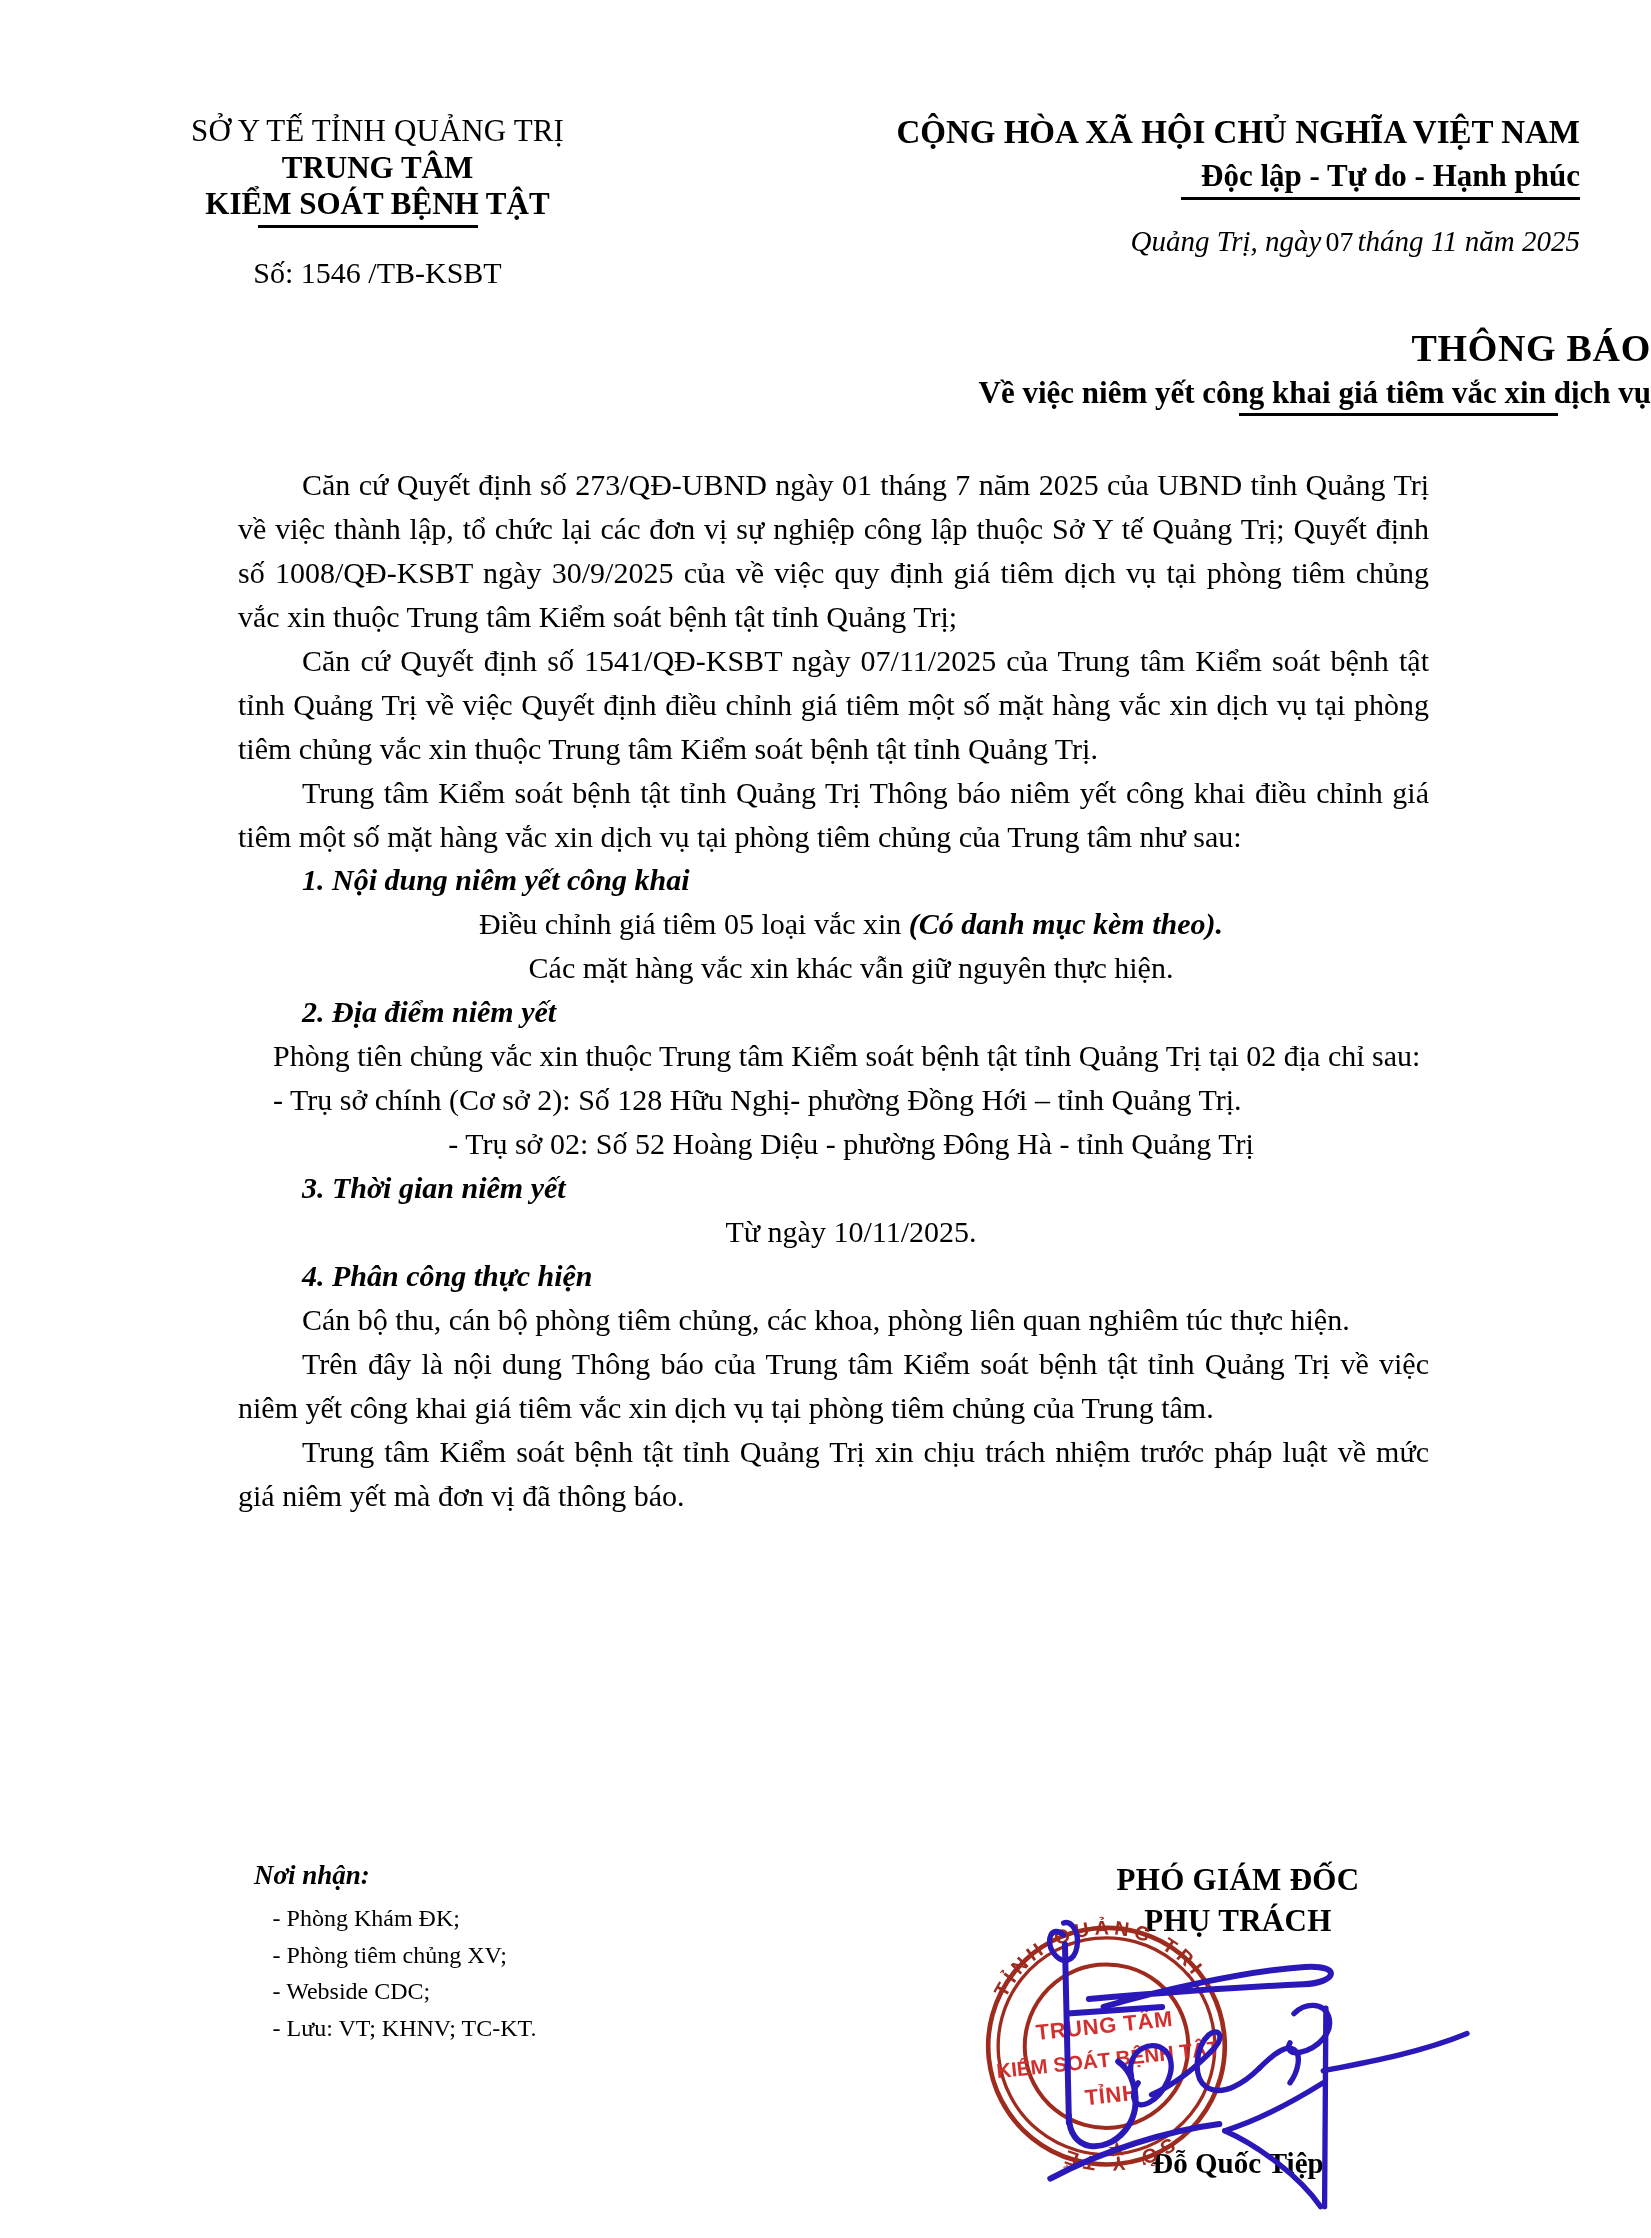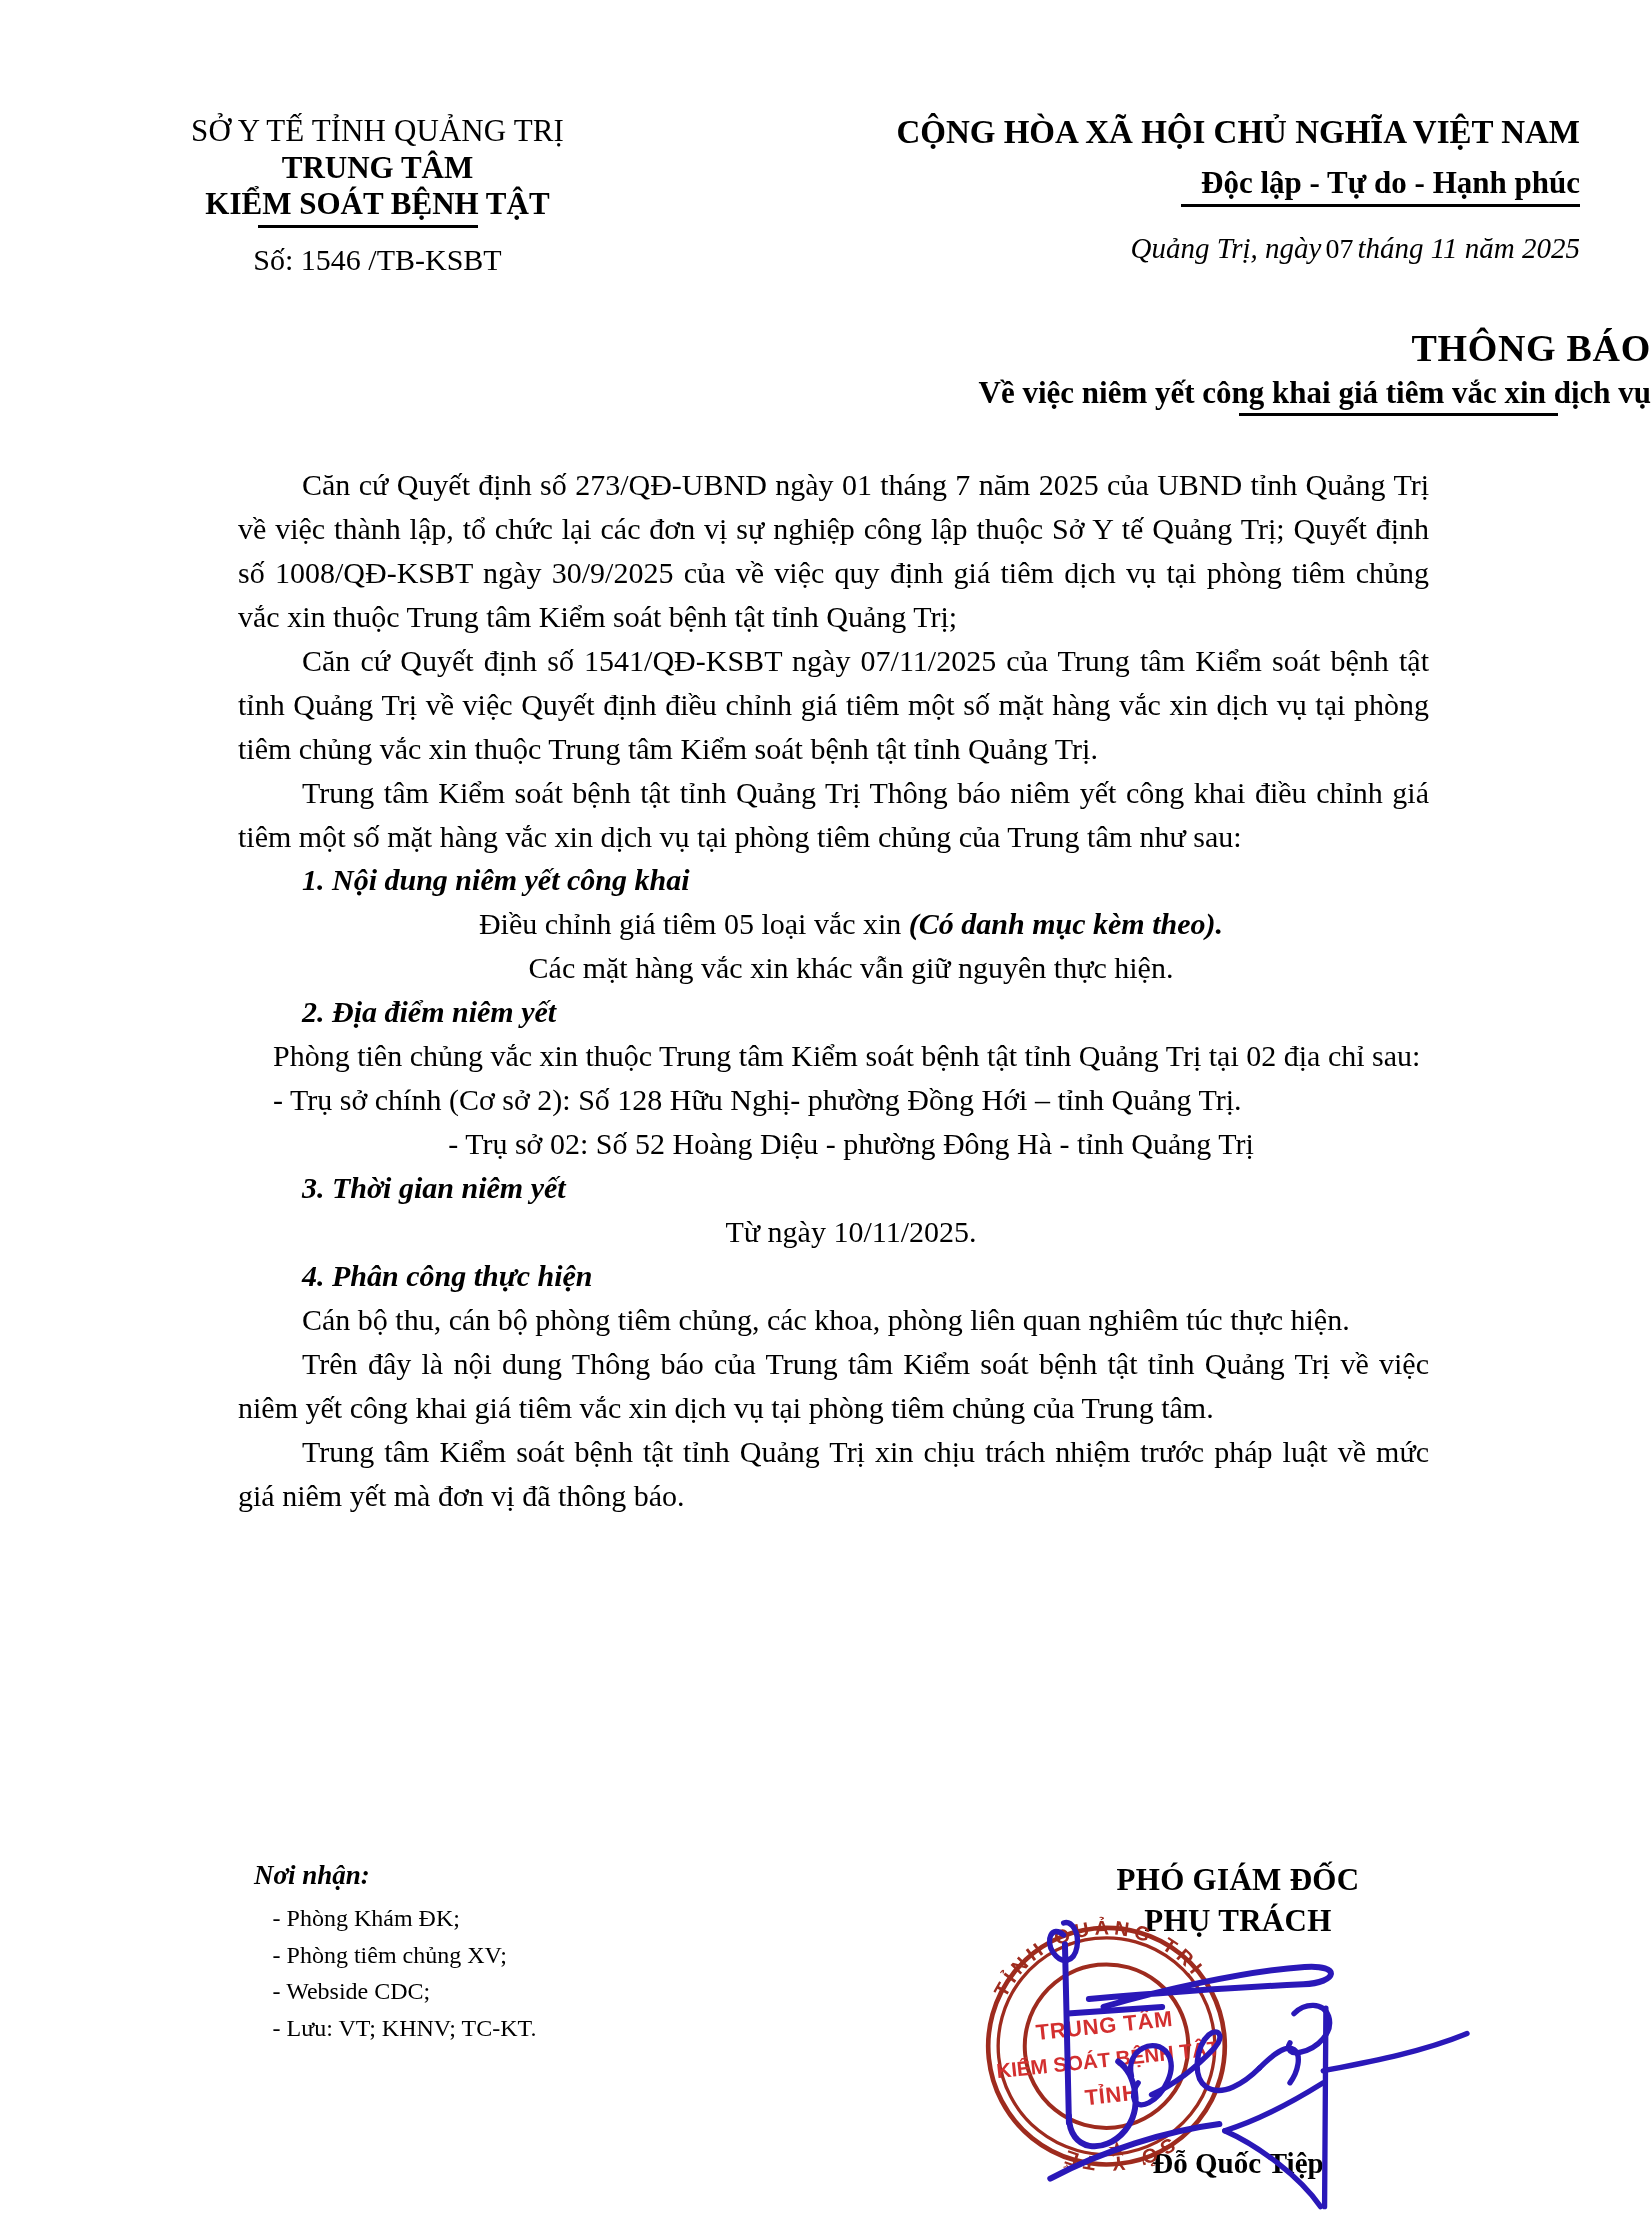--- a/index.html
+++ b/index.html
@@ -59,34 +59,34 @@
     display: block;
     width: 220px;
     height: 2.7px;
     background: #000;
     margin: 2.7px auto 0 auto;
     position: relative;
     left: -9.3px;
   }
   .doc-number {
     font-size: 30px;
-    margin-top: 15px;
+    margin-top: 28px;
     white-space: nowrap;
   }
   .nation-line1 {
     font-size: 33px;
     font-weight: bold;
     line-height: 1.2;
     white-space: nowrap;
   }
   .nation-line2 {
     font-size: 31px;
     font-weight: bold;
     line-height: 1.2;
-    margin-top: 11px;
+    margin-top: 4px;
     display: inline-block;
     white-space: nowrap;
   }
   .nation-underline {
     display: block;
     width: 399px;
     height: 2.7px;
     background: #000;
     margin: 3.3px auto 0 auto;
   }

